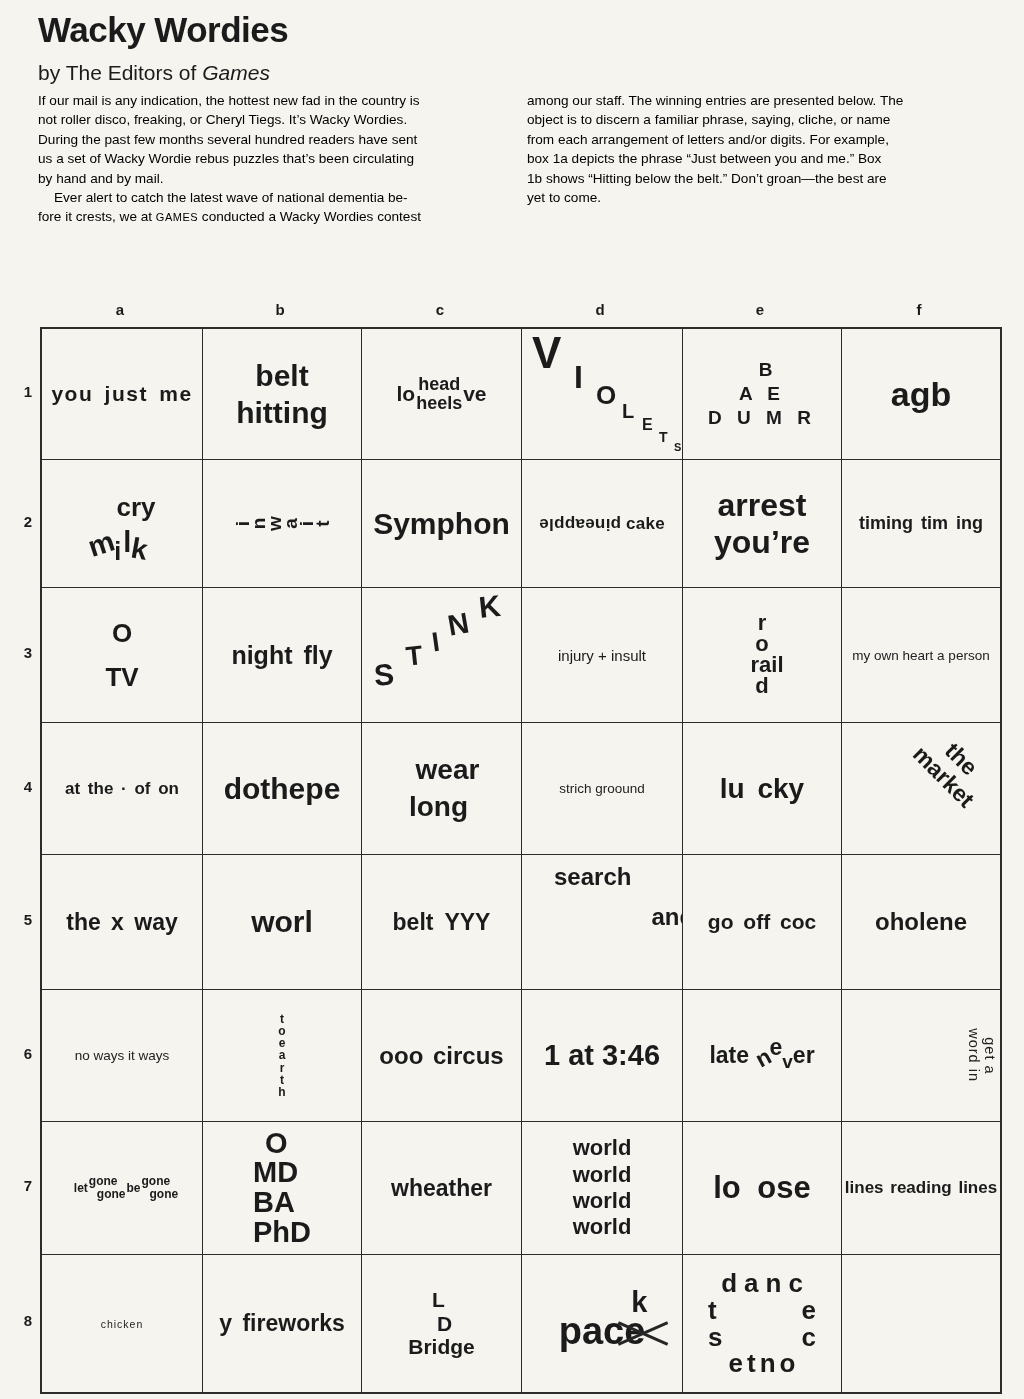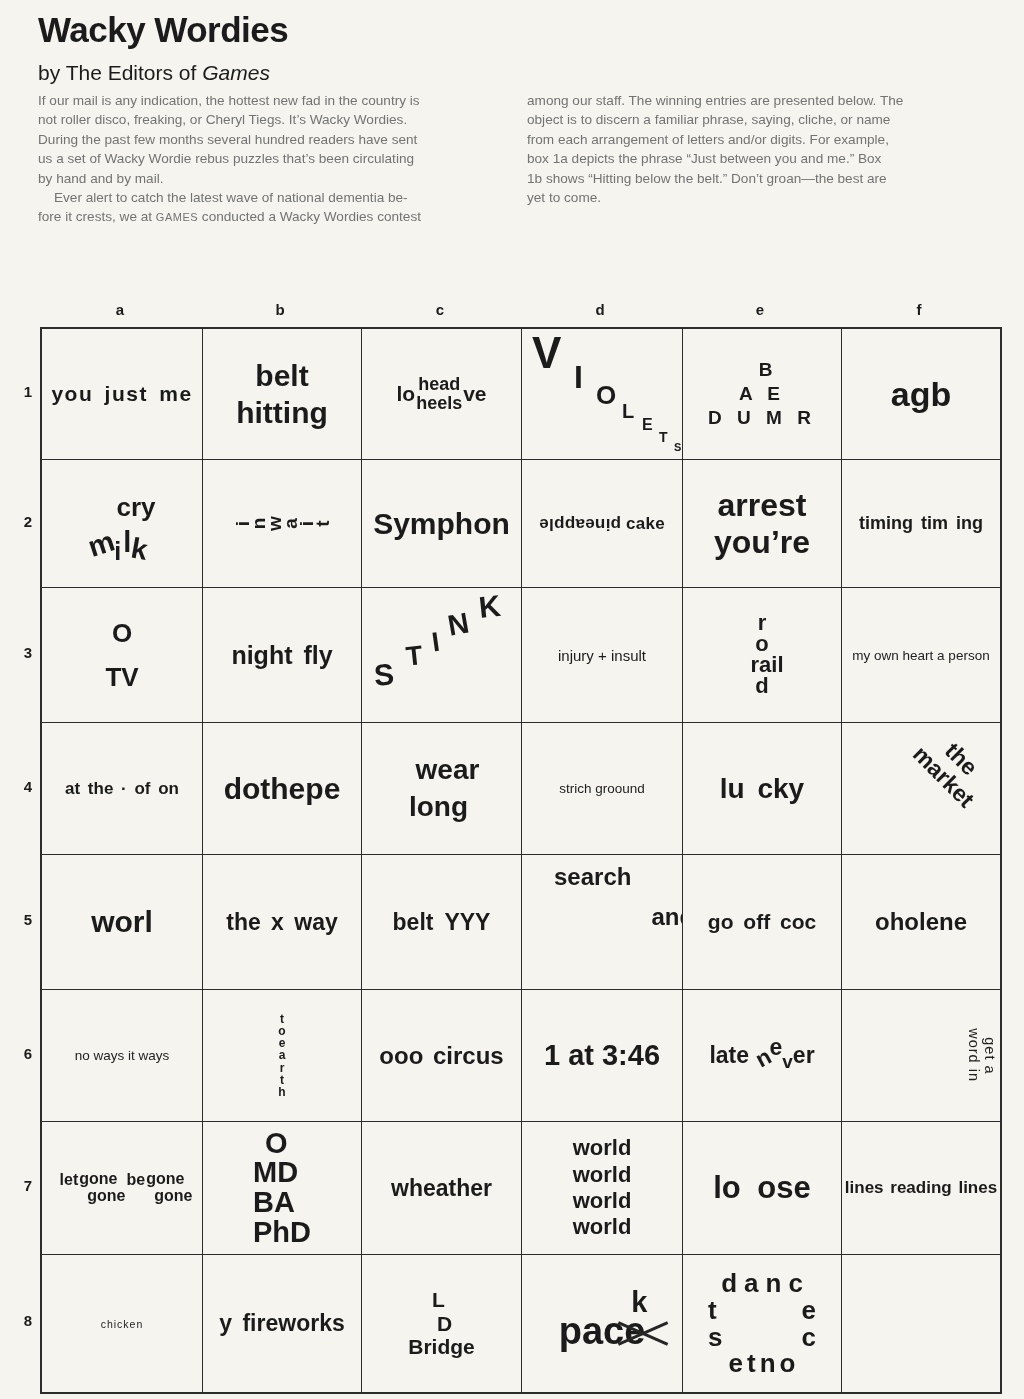--- a/index.html
+++ b/index.html
@@ -2,21 +2,21 @@
 <html><head>
 <meta charset="utf-8">
 <style>
   *{margin:0;padding:0;box-sizing:border-box}
   html,body{width:1024px;height:1399px}
   body{position:relative;background:#f5f4ef;color:#1b1b1b;
        font-family:"Liberation Sans","DejaVu Sans",sans-serif;overflow:hidden}
   .title{position:absolute;left:38px;top:10px;font-size:35px;font-weight:700;letter-spacing:-0.5px}
   .byline{position:absolute;left:38px;top:61px;font-size:21px}
   .byline .mag{font-style:italic}
-  .introcol{position:absolute;top:91px;font-size:13.6px;line-height:19.4px;color:#737373}
+  .introcol{position:absolute;top:91px;font-size:13.6px;line-height:19.4px;color:#000000}
   #intro-col-1{left:38px;width:475px}
   #intro-col-2{left:527px;width:475px}
   .iline{white-space:nowrap}
   .indent{padding-left:16px}
   .sc{font-size:11px;letter-spacing:.5px}
 
   
   .grid{position:absolute;left:40px;top:327px;width:958px;height:1063px;box-sizing:content-box;
         display:grid;border:2px solid #2c2c2c;
         grid-template-columns:161px 159px 160px 161px 159px 158px;
@@ -68,21 +68,21 @@
   .c-e5{font-size:21px;font-weight:700;word-spacing:4px}
   .c-f5{font-size:13.5px;font-weight:400;color:#222}
   .c-a6{font-size:24px;font-weight:700}
   .toearth{font-size:12px;font-weight:700;line-height:1.02}
   .c-c6{font-size:24px;font-weight:700;word-spacing:3px}
   .c-d6{font-size:29px;font-weight:700}
   .nevr{display:flex;align-items:baseline;font-size:23px;font-weight:700}
   .nevr .ib{line-height:1}
   .edge{position:absolute;right:2px;top:50%;transform:translateY(-50%);
         writing-mode:vertical-rl;font-size:14.5px;font-weight:400;letter-spacing:1px;color:#222}
-  .bygones{display:flex;font-size:16px;font-weight:700}
+  .bygones{display:flex;align-items:center;font-size:12px;font-weight:700}
   .gstk{display:flex;flex-direction:column;line-height:1.05;margin-left:1px}
   .gstk span:nth-child(2){transform:translateX(8px)}
   .c-b7{font-size:26px;font-weight:700}
   .degs{display:flex;flex-direction:column;align-items:flex-start;
         font-size:29px;font-weight:700;line-height:1.02}
   .degs div:first-child{padding-left:12px}
   .worlds{font-size:22px;font-weight:700;line-height:1.2;text-align:left}
   .c-f7{font-size:31px;font-weight:700;word-spacing:8px}
   .c-a8{font-size:17px;font-weight:700;word-spacing:2px}
   .c-b8{font-size:10.5px;font-weight:400;letter-spacing:1px;color:#222}
@@ -269,24 +269,24 @@
   <div class="cell">
     <div class="fill">
       <div class="mkt">
         <div>the</div>
         <div>market</div>
       </div>
     </div>
   </div>
 
   <div class="cell">
+    <div class="c-b5">the x way</div>
+  </div>
+  <div class="cell">
     <div class="c-a5">worl</div>
-  </div>
-  <div class="cell">
-    <div class="c-b5">the x way</div>
   </div>
   <div class="cell">
     <div class="c-c5">belt YYY</div>
   </div>
   <div class="cell">
     <div class="fill" style="display:flex;flex-direction:row;justify-content:space-between">
       <div style="font-size:24px;font-weight:700;margin:8px 0 0 32px;align-self:flex-start">search</div>
       <div style="font-size:24px;font-weight:700;margin:0 0 10px 8px;align-self:center;transform:translateX(12px)">and</div>
     </div>
   </div>

